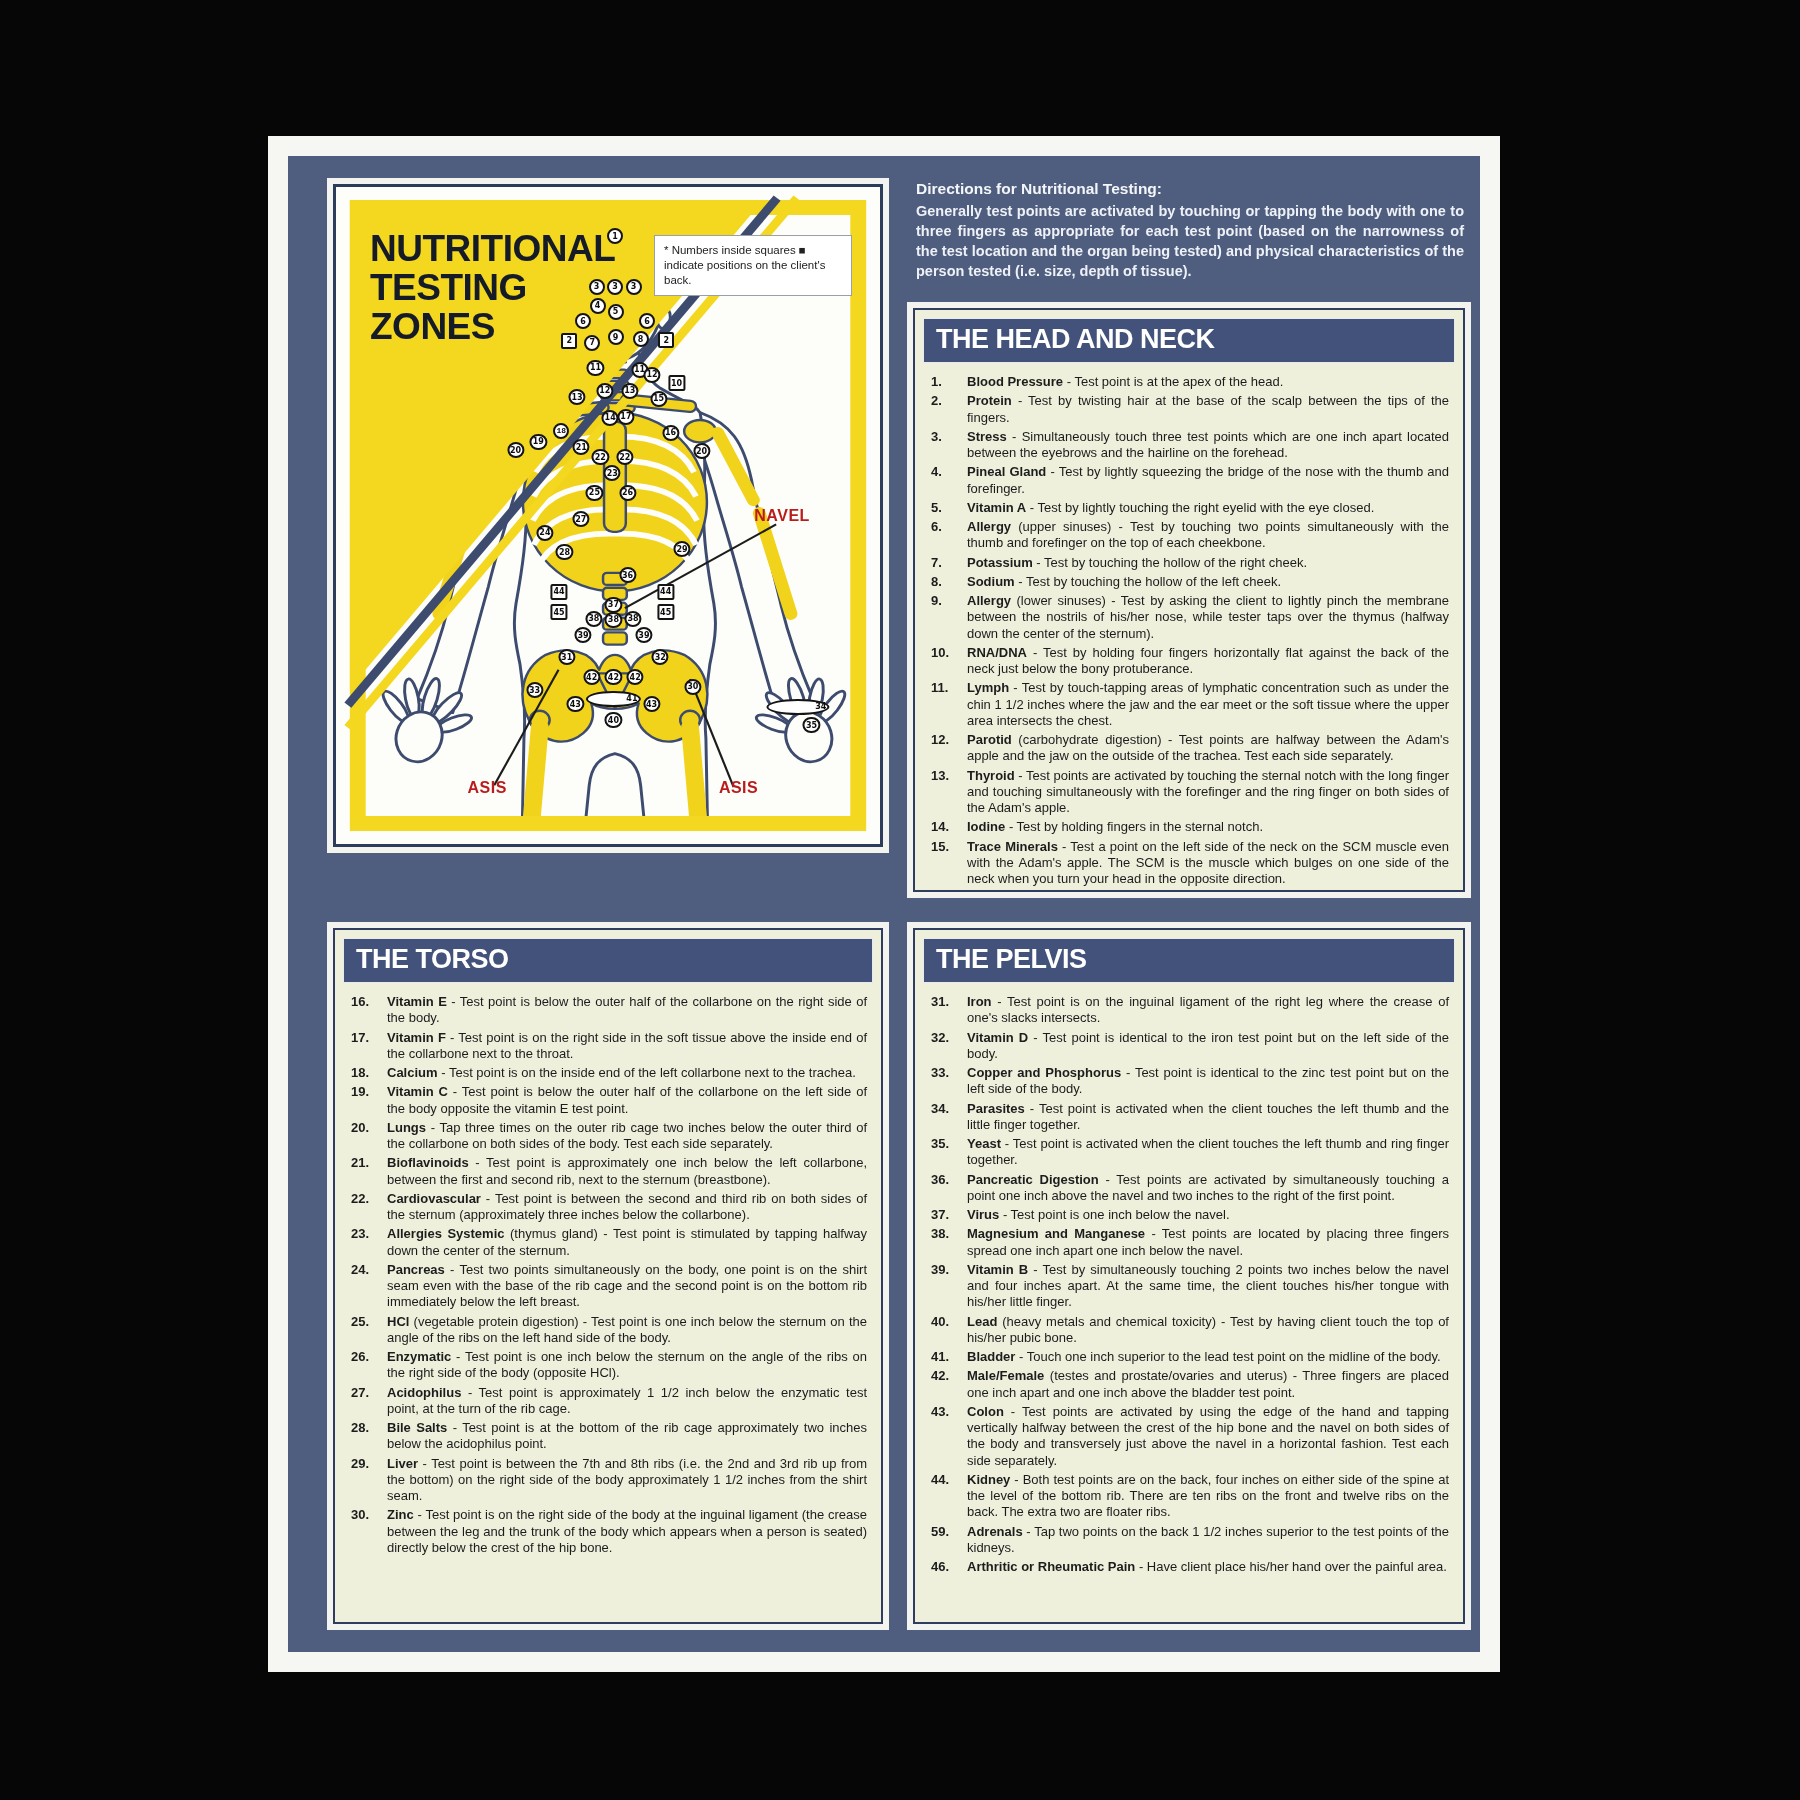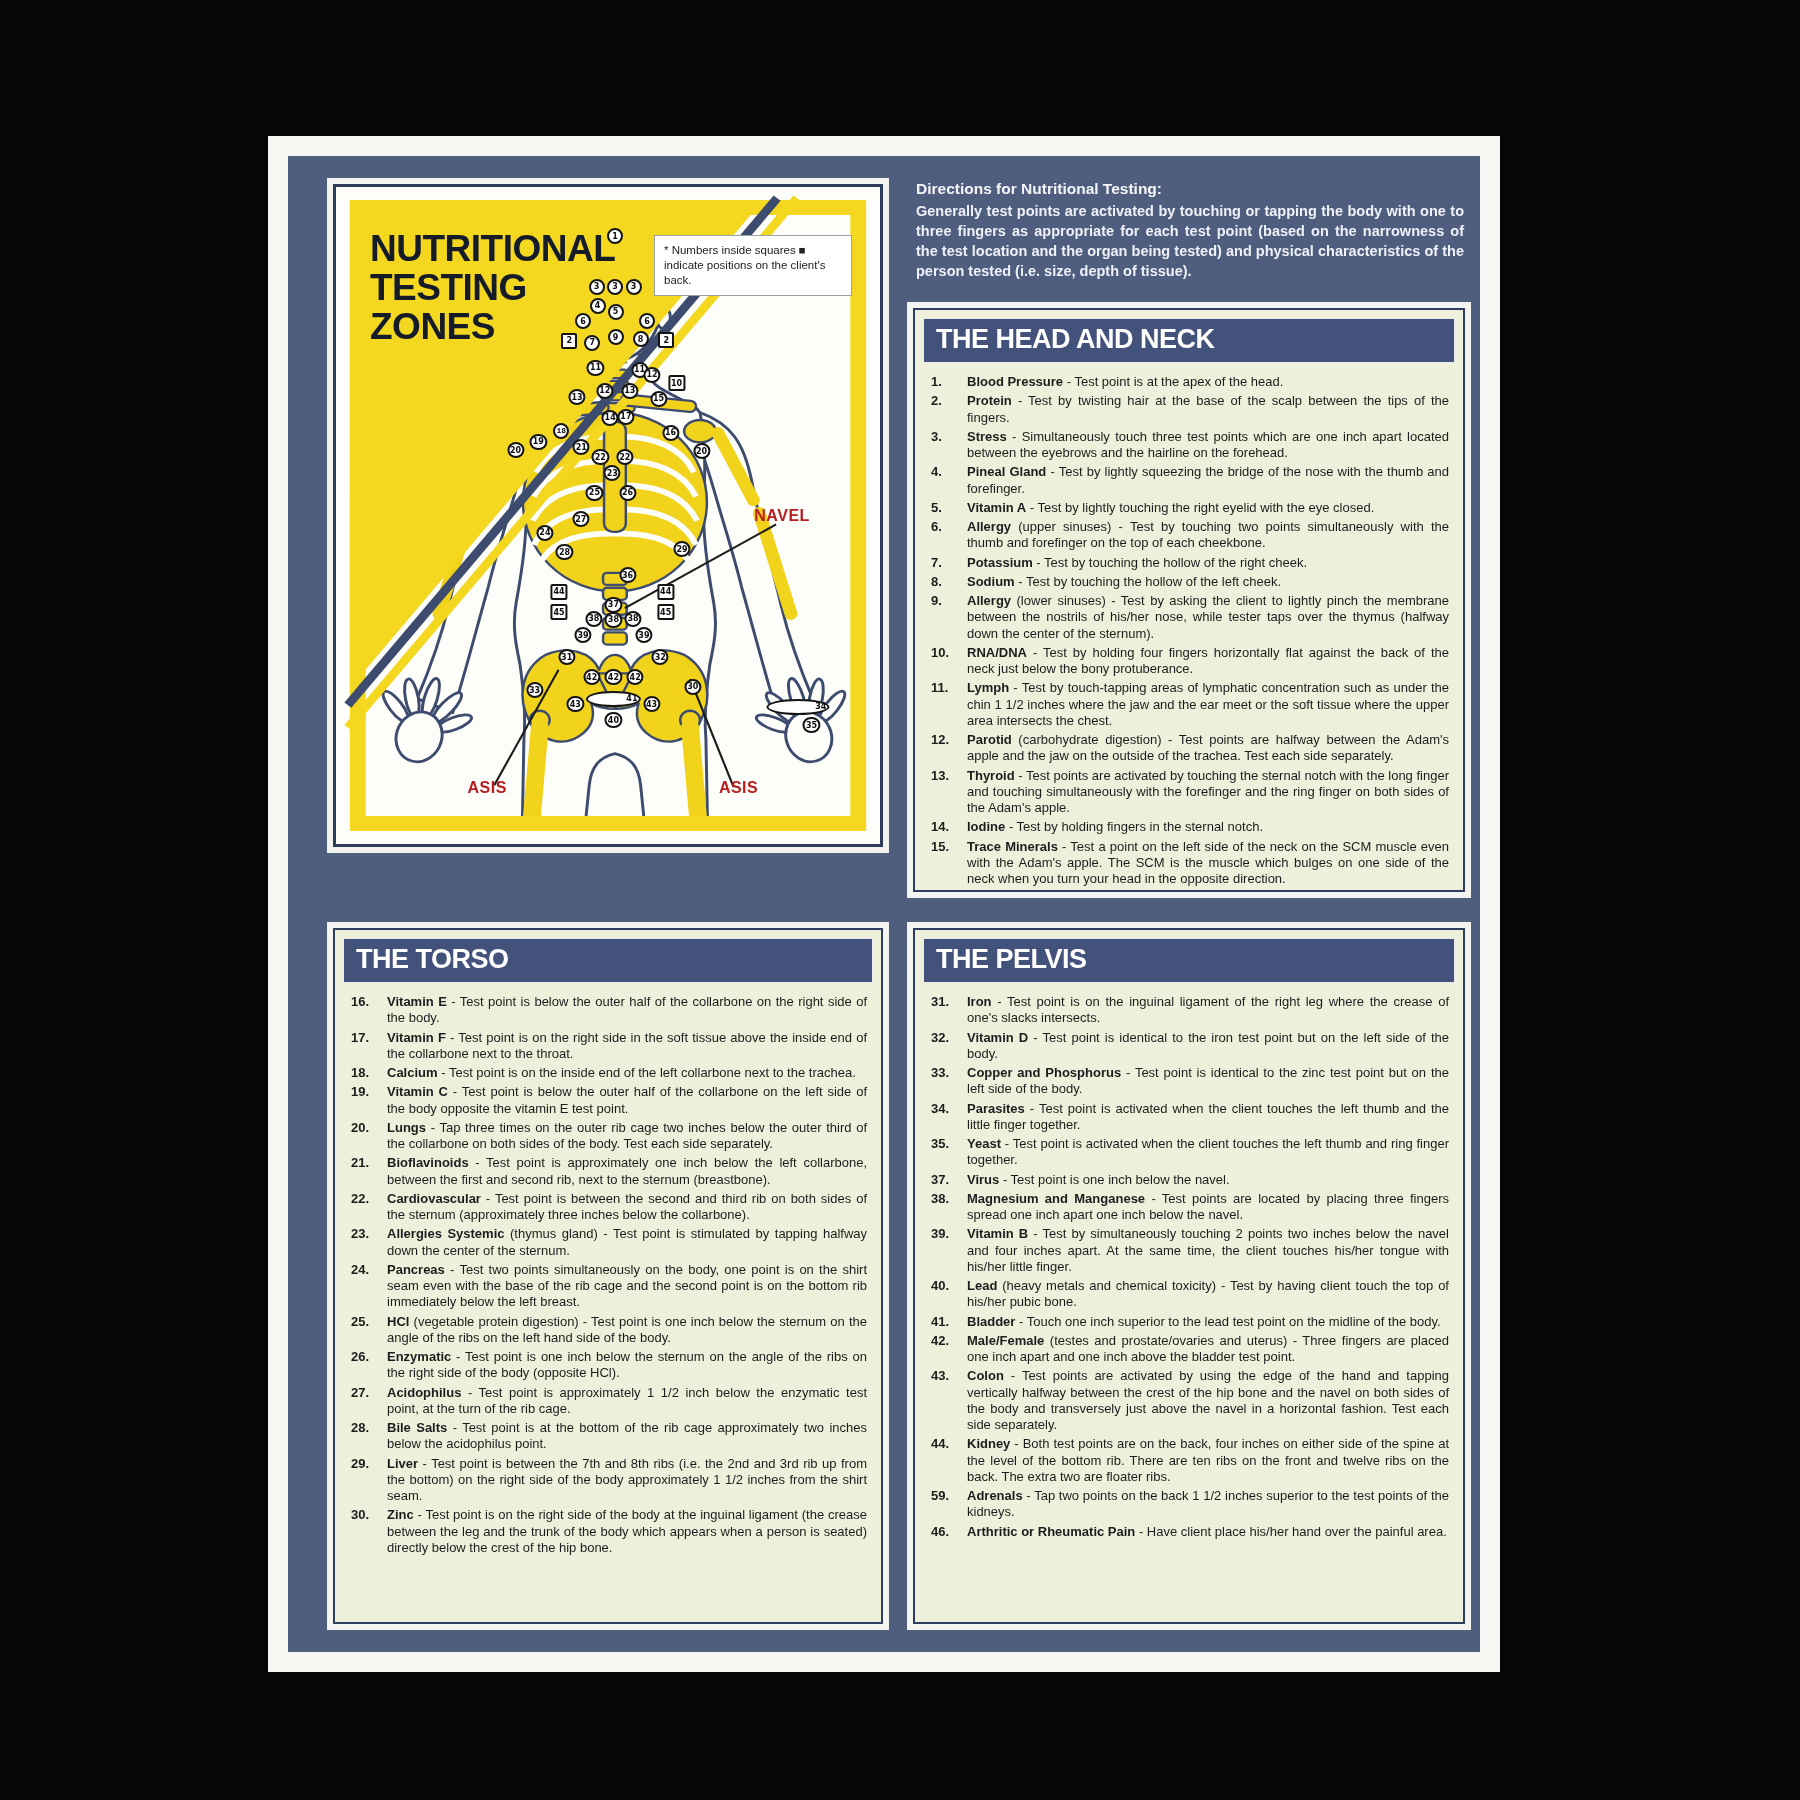--- a/index.html
+++ b/index.html
@@ -481,20 +481,24 @@
             <div class="item">
               <span class="num">34.</span>
               <span class="txt"><b>Parasites</b><span></span><span> - Test point is activated when the client touches the left thumb and the little finger together.</span></span>
             </div>
 
             <div class="item">
               <span class="num">35.</span>
               <span class="txt"><b>Yeast</b><span></span><span> - Test point is activated when the client touches the left thumb and ring finger together.</span></span>
             </div>
 
+            <div class="item">
+              <span class="num">36.</span>
+              <span class="txt"><b>Pancreatic Digestion</b><span></span><span> - Test points are activated by simultaneously touching a point one inch above the navel and two inches to the right of the first point.</span></span>
+            </div>
 
             <div class="item">
               <span class="num">37.</span>
               <span class="txt"><b>Virus</b><span></span><span> - Test point is one inch below the navel.</span></span>
             </div>
 
             <div class="item">
               <span class="num">38.</span>
               <span class="txt"><b>Magnesium and Manganese</b><span></span><span> - Test points are located by placing three fingers spread one inch apart one inch below the navel.</span></span>
             </div>

